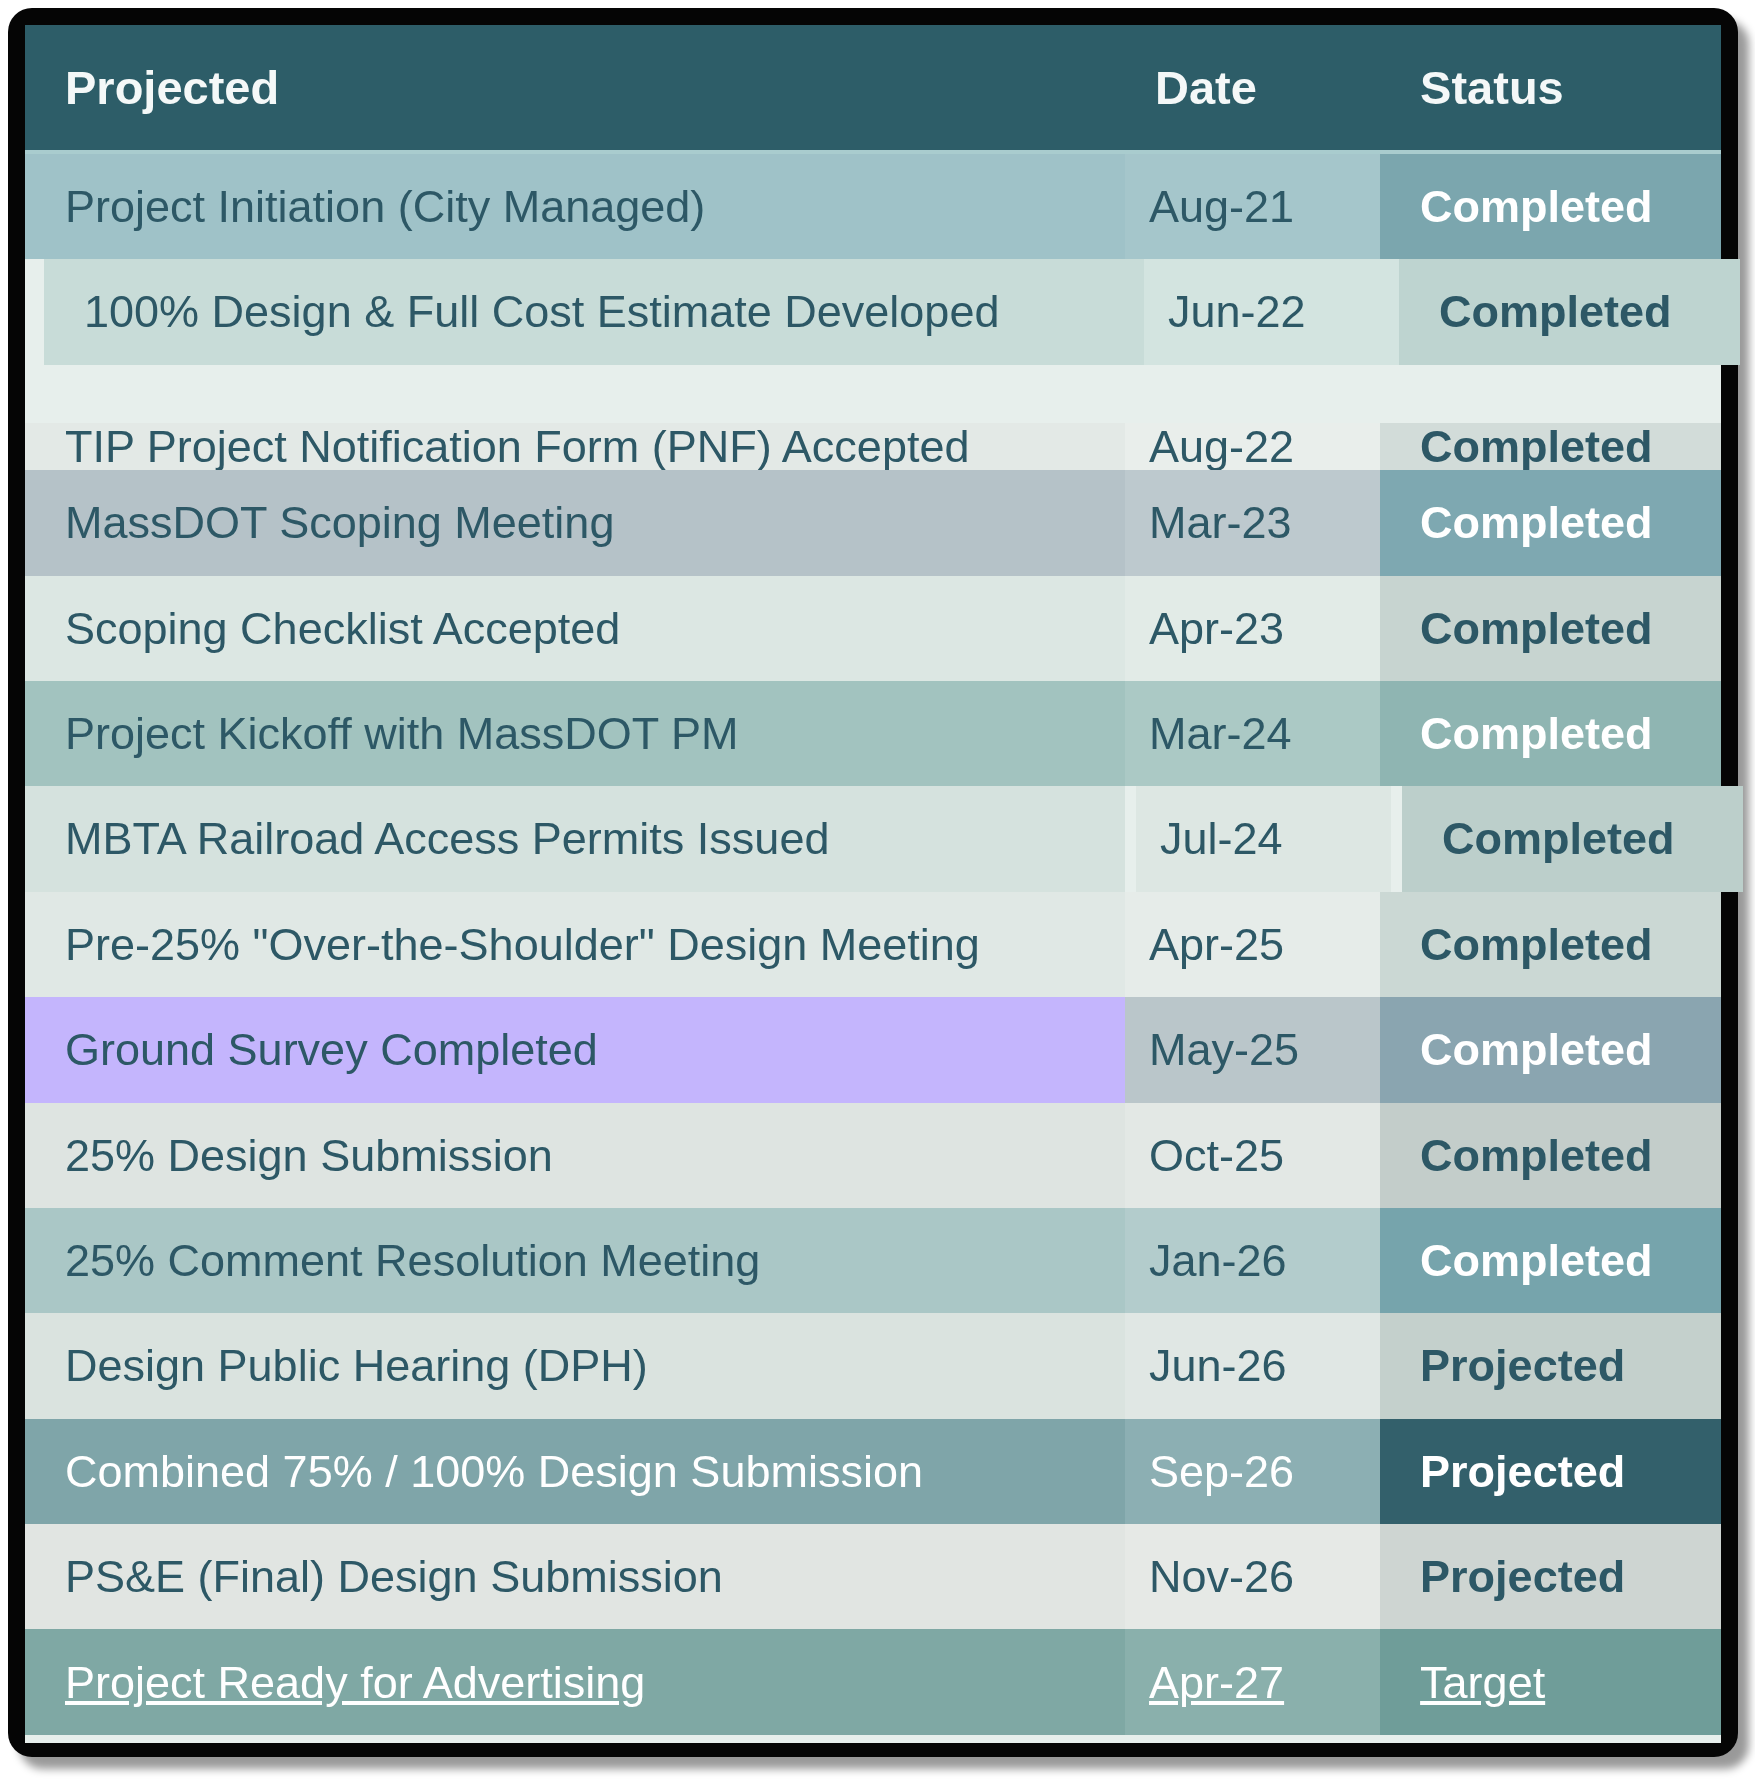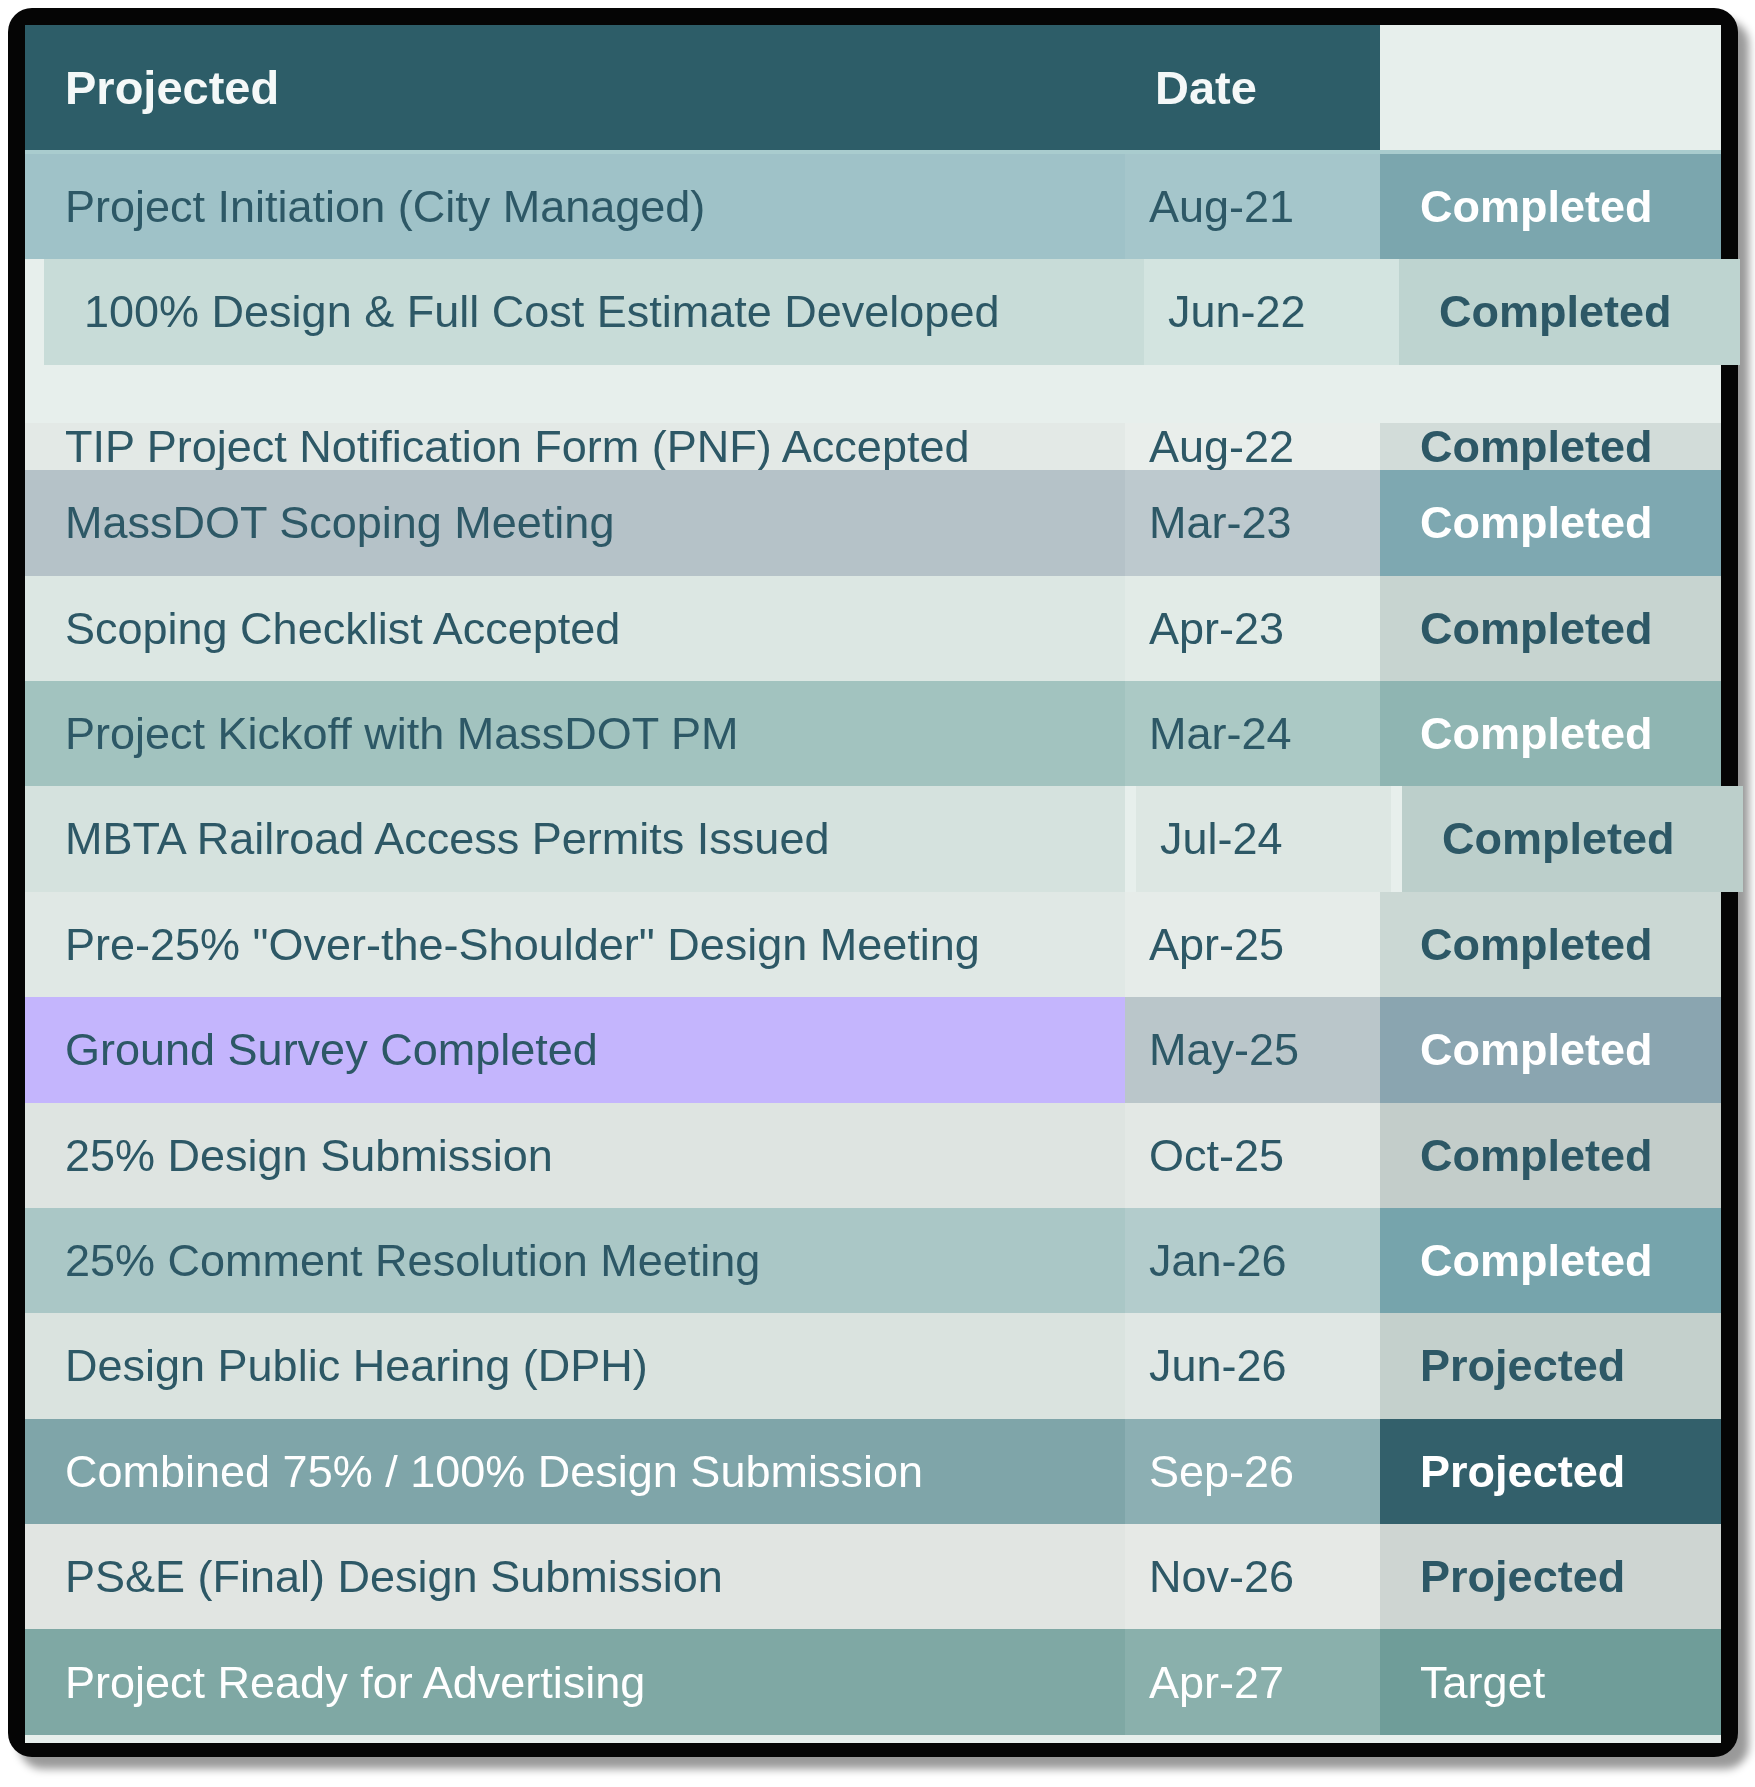--- a/index.html
+++ b/index.html
@@ -44,20 +44,21 @@
   .bottom-strip{width:100%;height:8px;background:#e7efec;}
 </style>
 </head>
 <body>
 
 <div class="frame">
   <div class="table">
     <div class="row header">
       <div class="cell milestone">Projected</div>
       <div class="cell date">Date</div>
+      <div class="cell status">Status</div>
     </div>
     <div id="table-body">
         <div class="row" style="color: rgb(45, 88, 102);">
     <div class="cell milestone" style="background: rgb(159, 194, 200);">Project Initiation (City Managed)</div>
     <div class="cell date" style="background: rgb(165, 198, 203);">Aug-21</div>
     <div class="cell status" style="background: rgb(123, 166, 174); color: rgb(255, 255, 255); font-weight: 700;">Completed</div>
   </div>
         <div class="row" style="color: rgb(45, 88, 102); padding-left: 19px;">
     <div class="cell milestone" style="background: rgb(200, 220, 216);">100% Design &amp; Full Cost Estimate Developed</div>
     <div class="cell date" style="background: rgb(211, 228, 224);">Jun-22</div>
@@ -116,21 +117,21 @@
         <div class="row" style="color: rgb(255, 255, 255);">
     <div class="cell milestone" style="background: rgb(127, 165, 169);">Combined 75% / 100% Design Submission</div>
     <div class="cell date" style="background: rgb(140, 175, 179);">Sep-26</div>
     <div class="cell status" style="background: rgb(51, 96, 107); color: rgb(255, 255, 255); font-weight: 700;">Projected</div>
   </div>
         <div class="row" style="color: rgb(45, 88, 102);">
     <div class="cell milestone" style="background: rgb(225, 229, 226);">PS&amp;E (Final) Design Submission</div>
     <div class="cell date" style="background: rgb(230, 233, 230);">Nov-26</div>
     <div class="cell status" style="background: rgb(206, 213, 210); color: rgb(45, 88, 102); font-weight: 700;">Projected</div>
   </div>
-        <div class="row" style="color: rgb(255, 255, 255);">
+        <div class="row" style="color: rgb(255, 255, 255); text-decoration: underline;">
     <div class="cell milestone" style="background: rgb(127, 168, 164);">Project Ready for Advertising</div>
     <div class="cell date" style="background: rgb(138, 176, 172);">Apr-27</div>
     <div class="cell status" style="background: rgb(111, 157, 153); color: rgb(255, 255, 255); font-weight: 400;">Target</div>
   </div>
       </div>
     <div class="bottom-strip"></div>
   </div>
 </div>
 
 </body></html>

